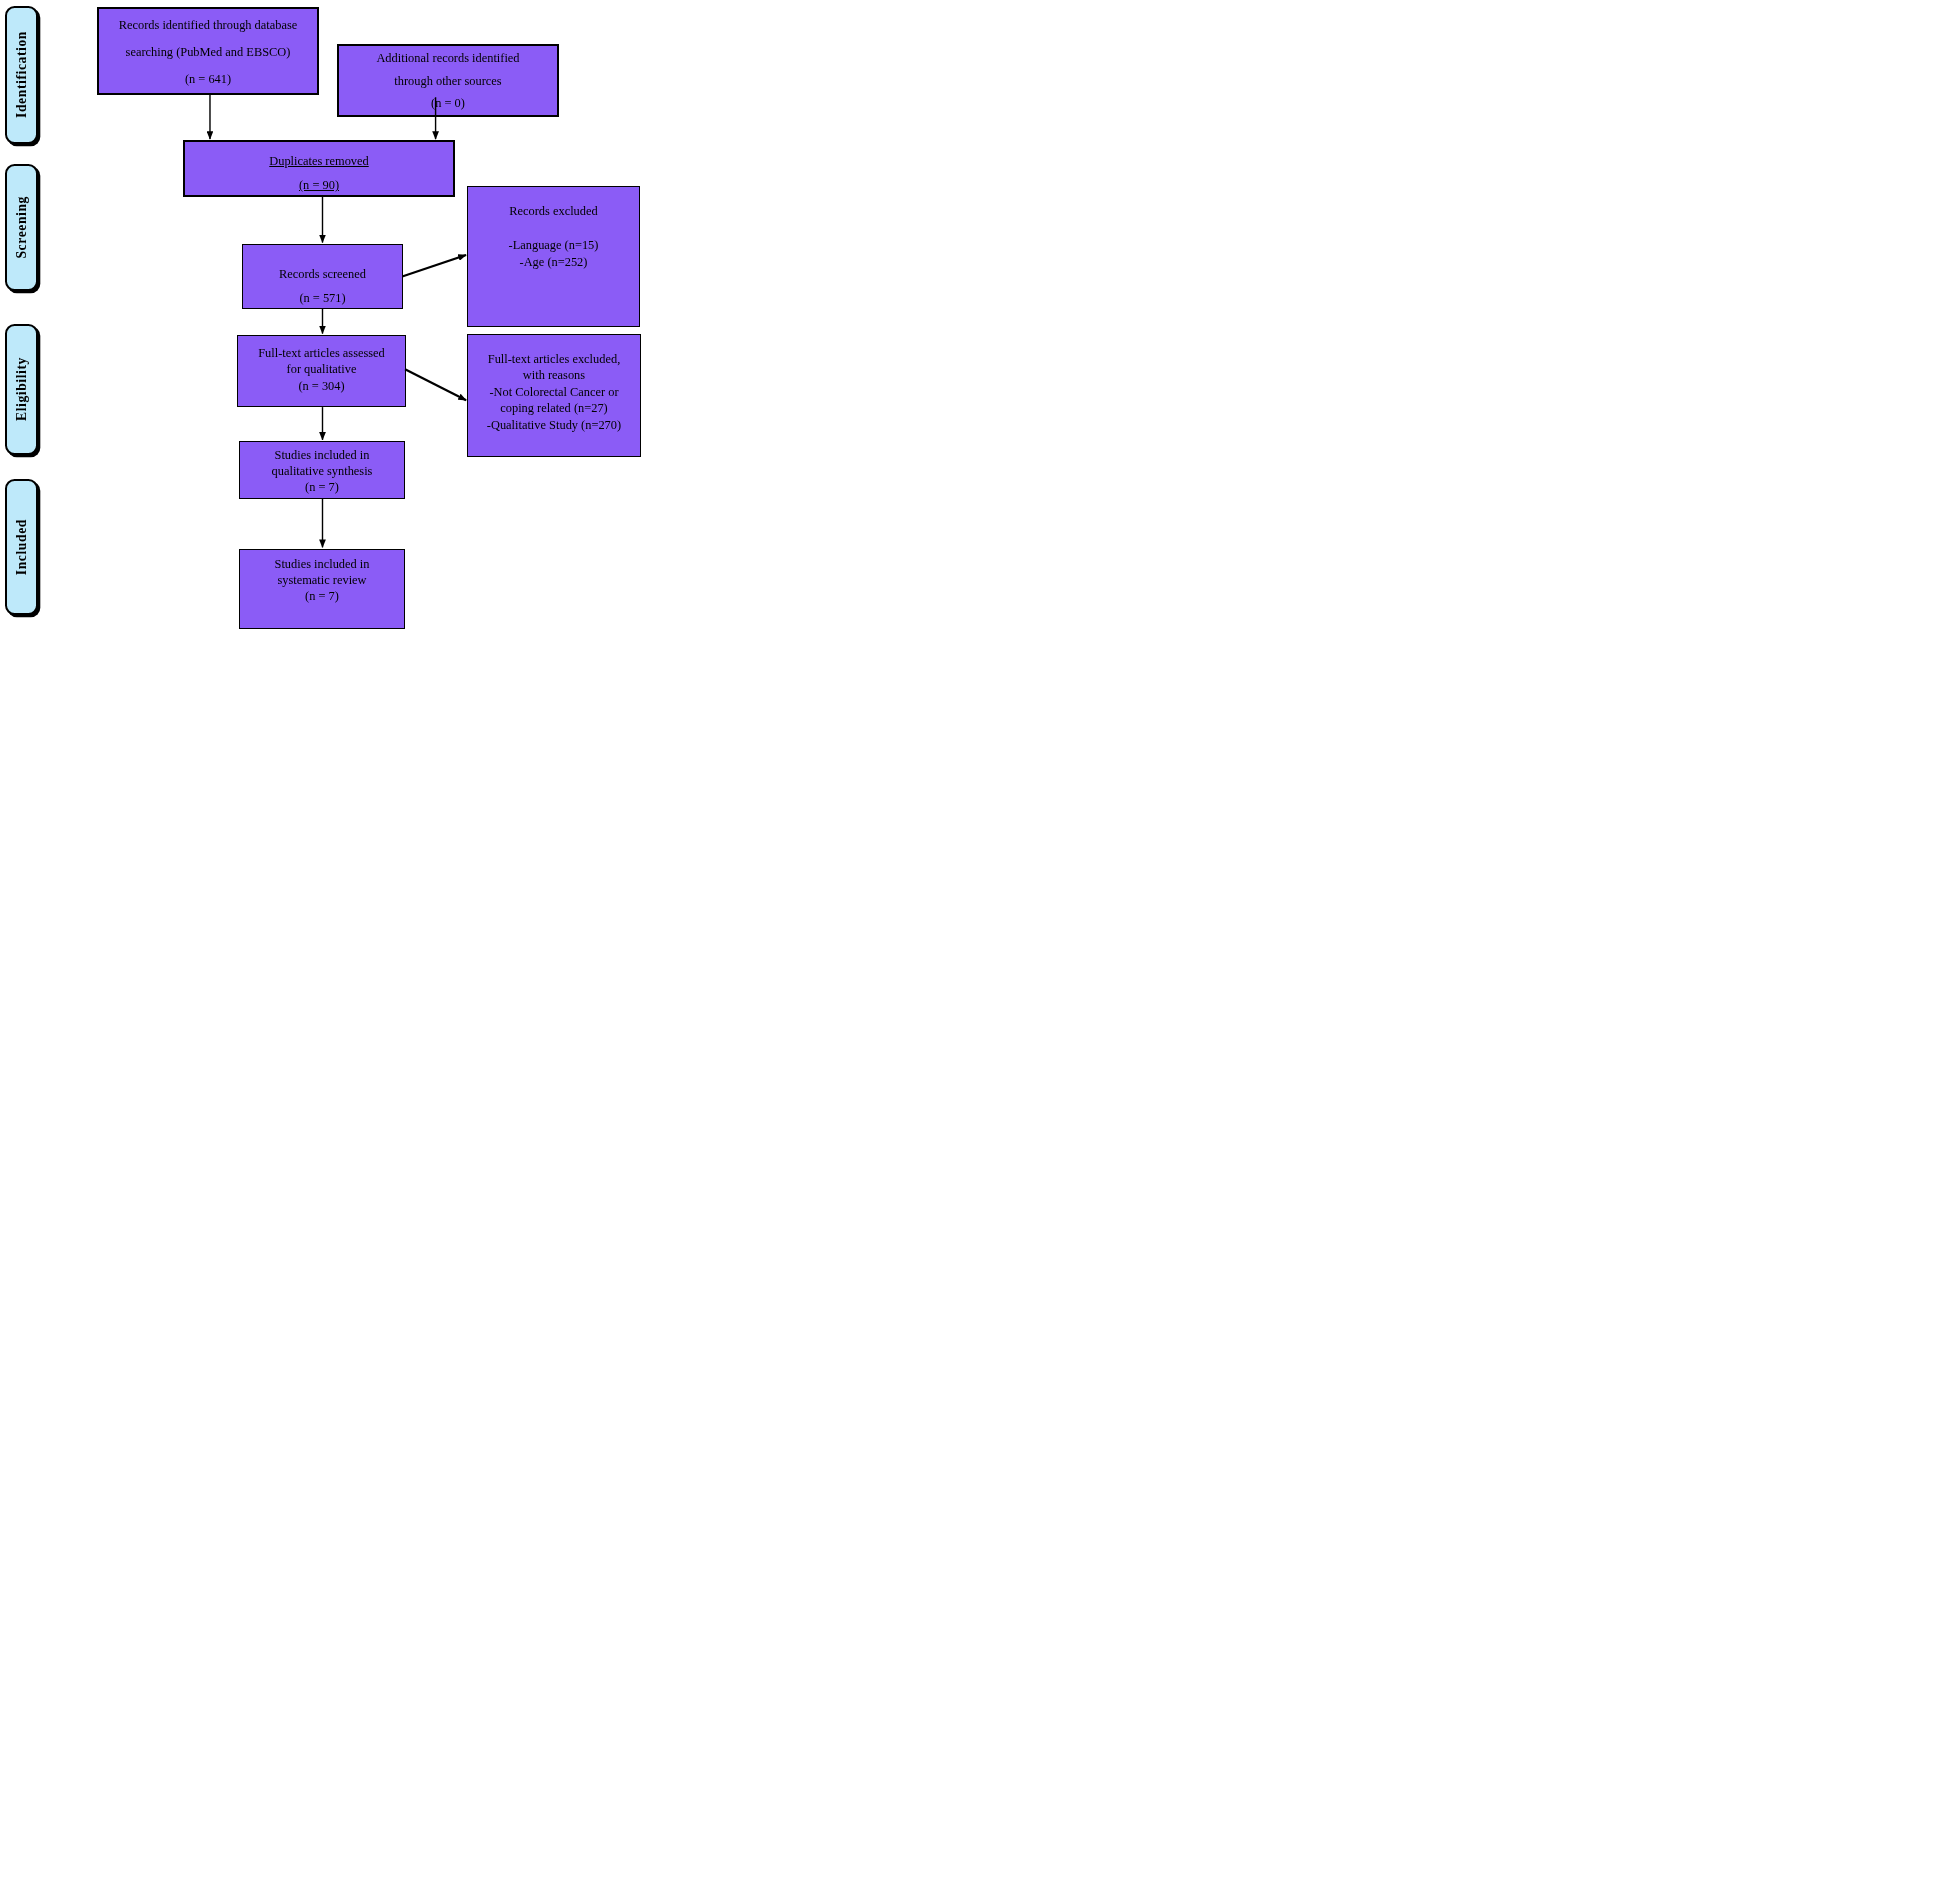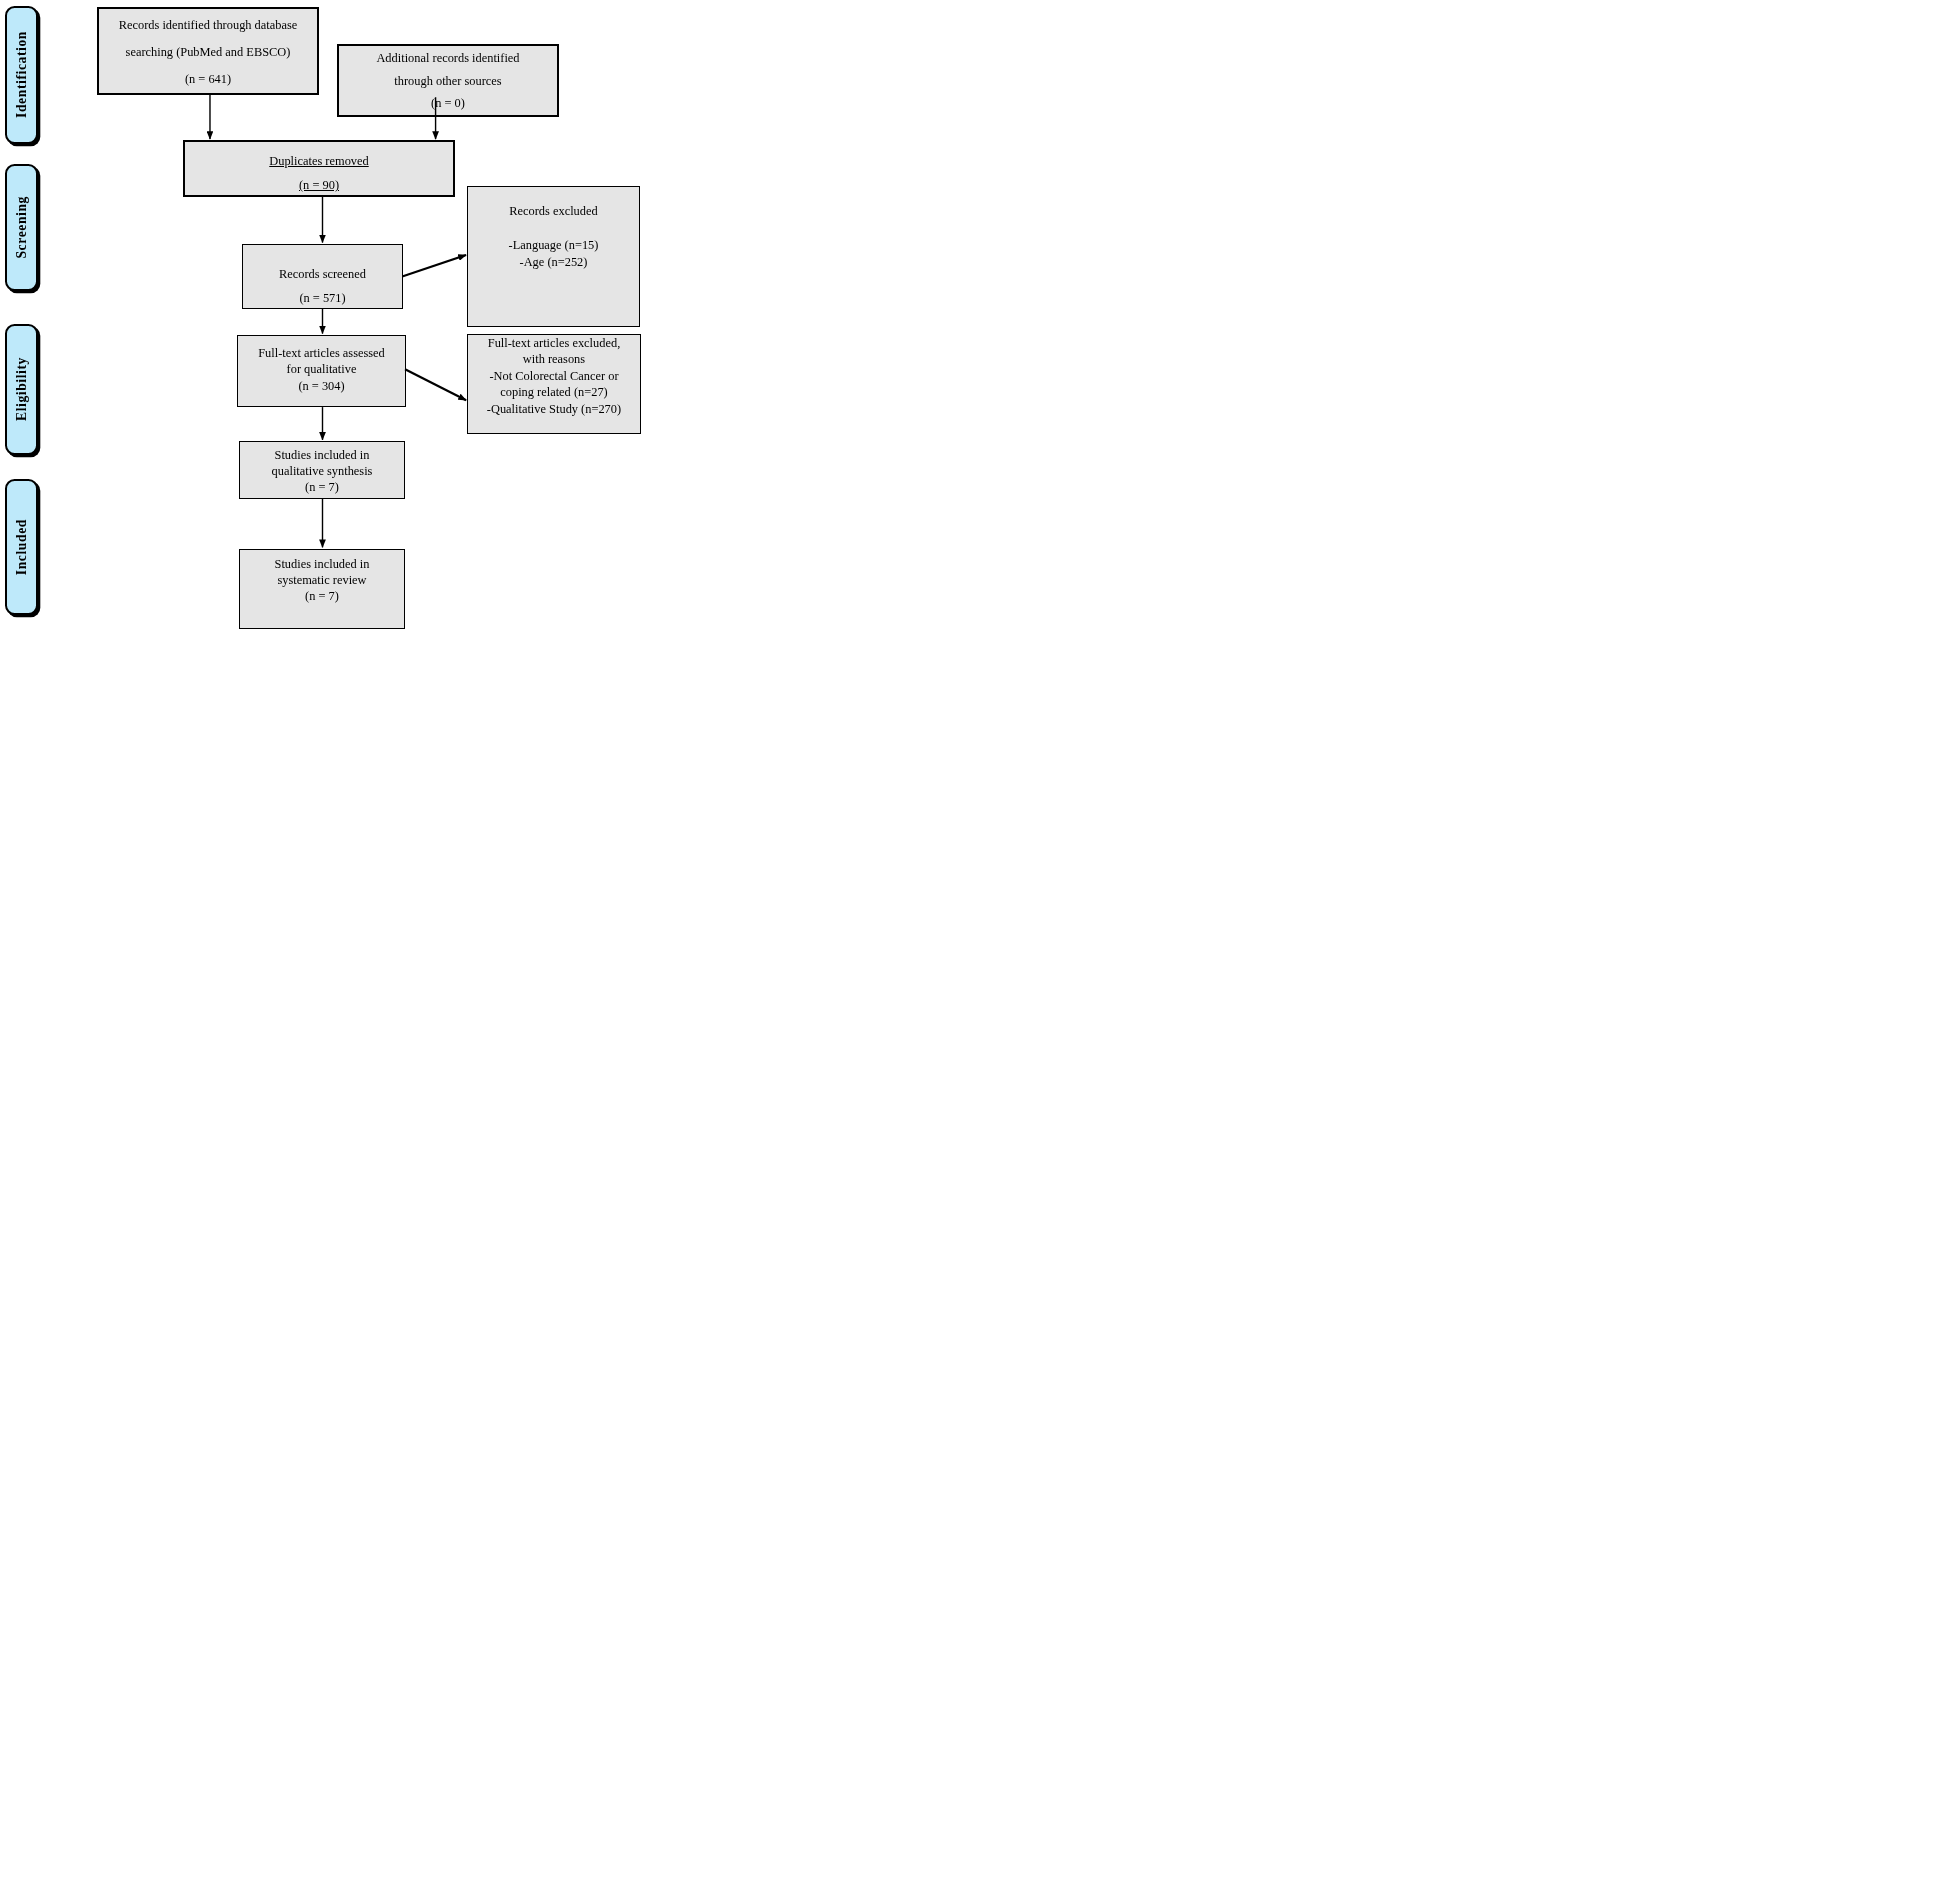--- a/index.html
+++ b/index.html
@@ -14,21 +14,21 @@
     border:2.3px solid #000; border-radius:9.6px;
     box-shadow:2.3px 2.3px 0 #000;
     display:flex; align-items:center; justify-content:center;
   }
   .stage .vlabel {
     writing-mode:vertical-rl; transform:rotate(180deg);
     font-weight:bold; font-size:13.6px; letter-spacing:0.6px; white-space:nowrap;
   }
   
   .fbox {
-    position:absolute; box-sizing:border-box; background:#e5e5e5;
+    position:absolute; box-sizing:border-box; background:#8b5cf6;
     border:1.7px solid #000; text-align:center; font-size:12.4px; line-height:1;
   }
   .fbox.bthick { border-width:2.3px; }
   .lines .line { white-space:nowrap; }
   .gap { width:100%; }
   
   svg.overlay { position:absolute; left:0; top:0; pointer-events:none; }
   .arrow { stroke:#000; stroke-width:2.5; fill:none; }
   .arrow.diag { stroke-width:4; }
 </style>
@@ -92,21 +92,21 @@
   </div>
 
   <div class="fbox" style="left:237px; top:335px; width:169px; height:72px; padding-top:9px;">
     <div class="lines" style="line-height:16.4px;text-align:center;">
         <div class="line">Full-text articles assessed</div>
         <div class="line">for qualitative</div>
         <div class="line">(n = 304)</div>
       </div>
   </div>
 
-  <div class="fbox" style="left:467px; top:334px; width:174px; height:100px; ">
+  <div class="fbox" style="left:467px; top:334px; width:174px; height:123px; padding-top:16px;">
     <div class="lines" style="line-height:16.4px;">
         <div class="line">Full-text articles excluded,</div>
         <div class="line">with reasons</div>
         <div class="line">-Not Colorectal Cancer or</div>
         <div class="line">coping related (n=27)</div>
         <div class="line">-Qualitative Study (n=270)</div>
       </div>
   </div>
 
   <div class="fbox" style="left:239px; top:441px; width:166px; height:58px; padding-top:5.1px;">

